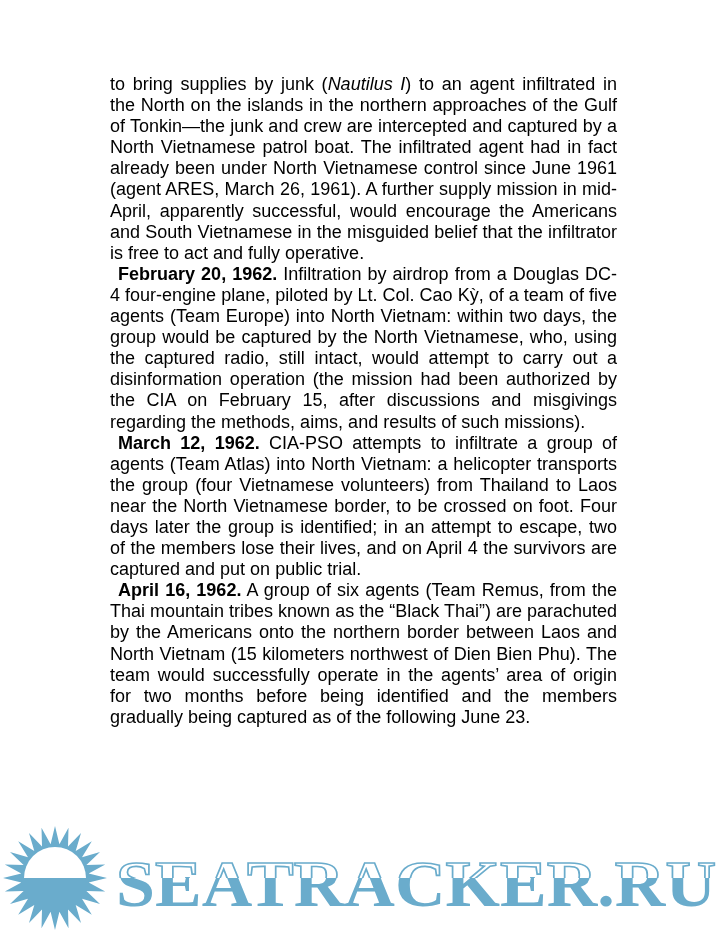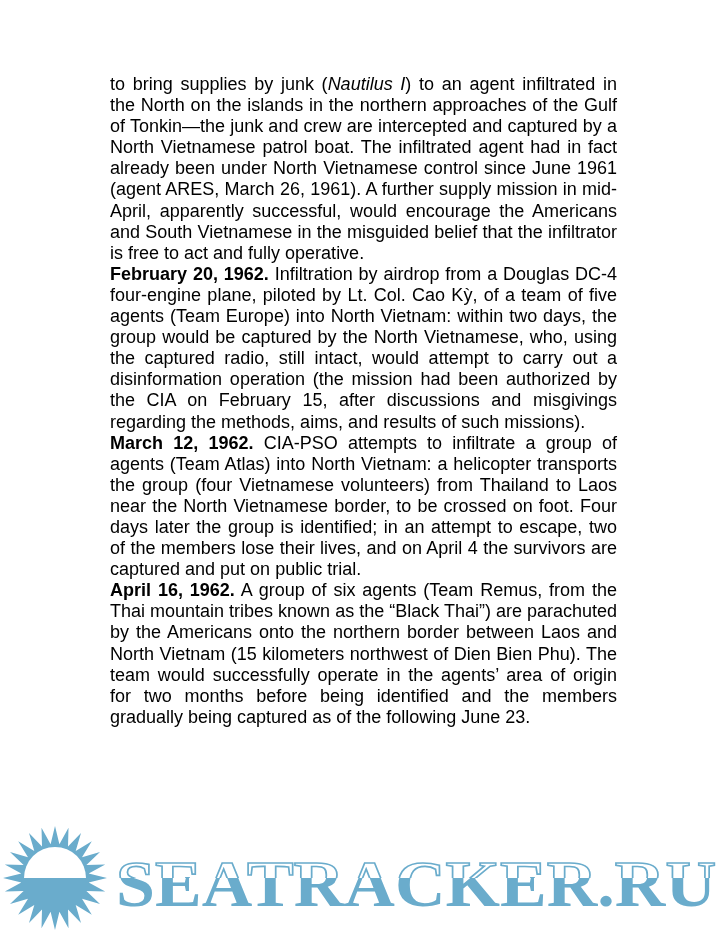--- a/index.html
+++ b/index.html
@@ -10,21 +10,21 @@
       top: 74px;
       width: 507px;
       font-family: "Liberation Sans", sans-serif;
       font-size: 18px;
       line-height: 21.1px;
       color: #000000;
       text-align: justify;
     }
     .page-text p { margin: 0; }
     .para { margin-bottom: 21px; }
-    .date { font-weight: bold; }
+    .date { font-weight: bold; margin-left: 8px; }
     .logo {
       position: absolute;
       left: 0;
       top: 826px;
       width: 584px;
       height: 112px;
     }
     .logo svg { display: block; }
   </style>
 </head>

